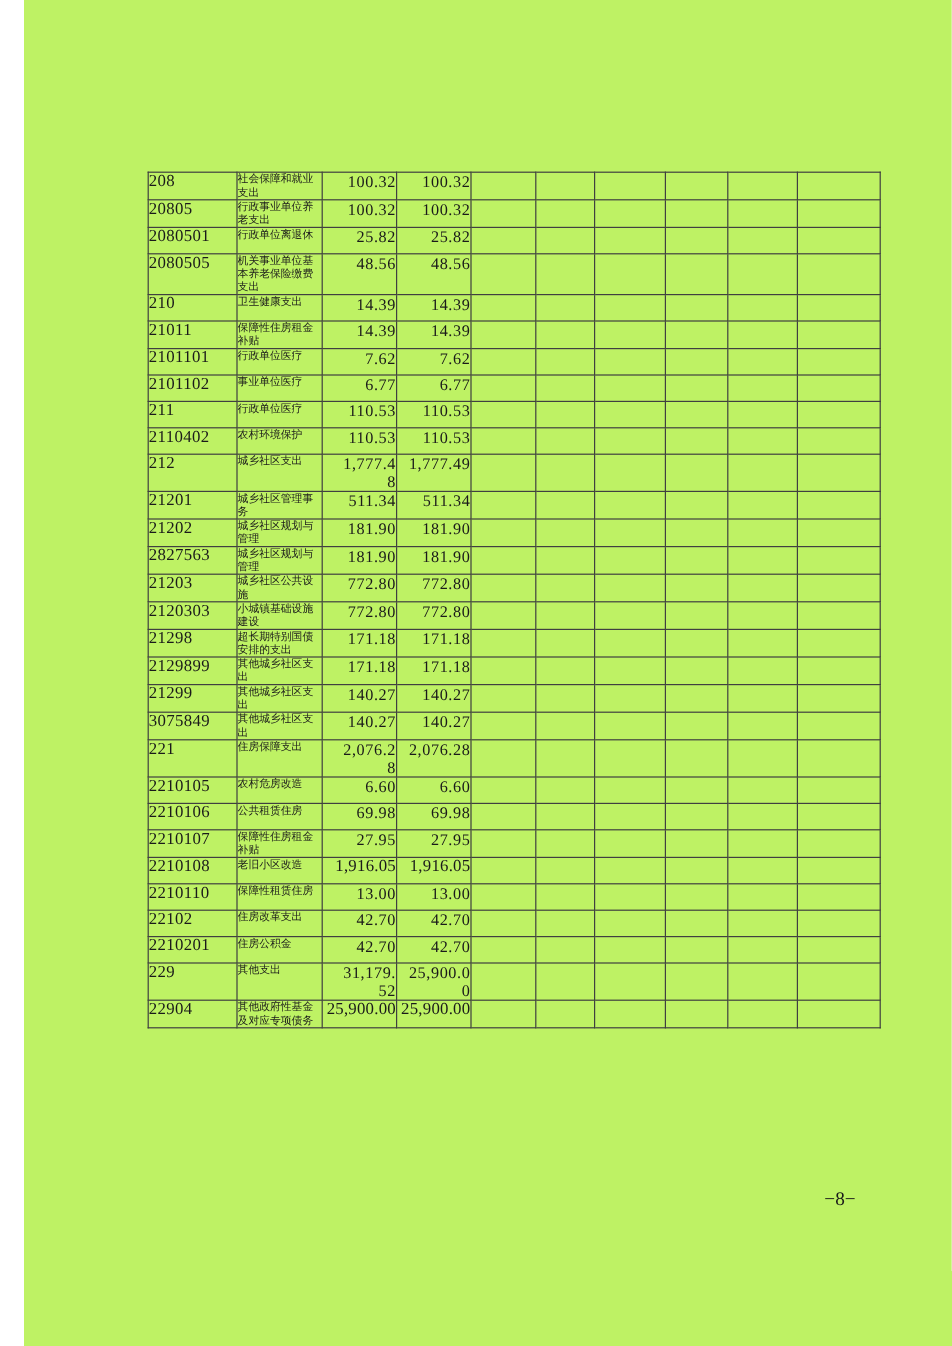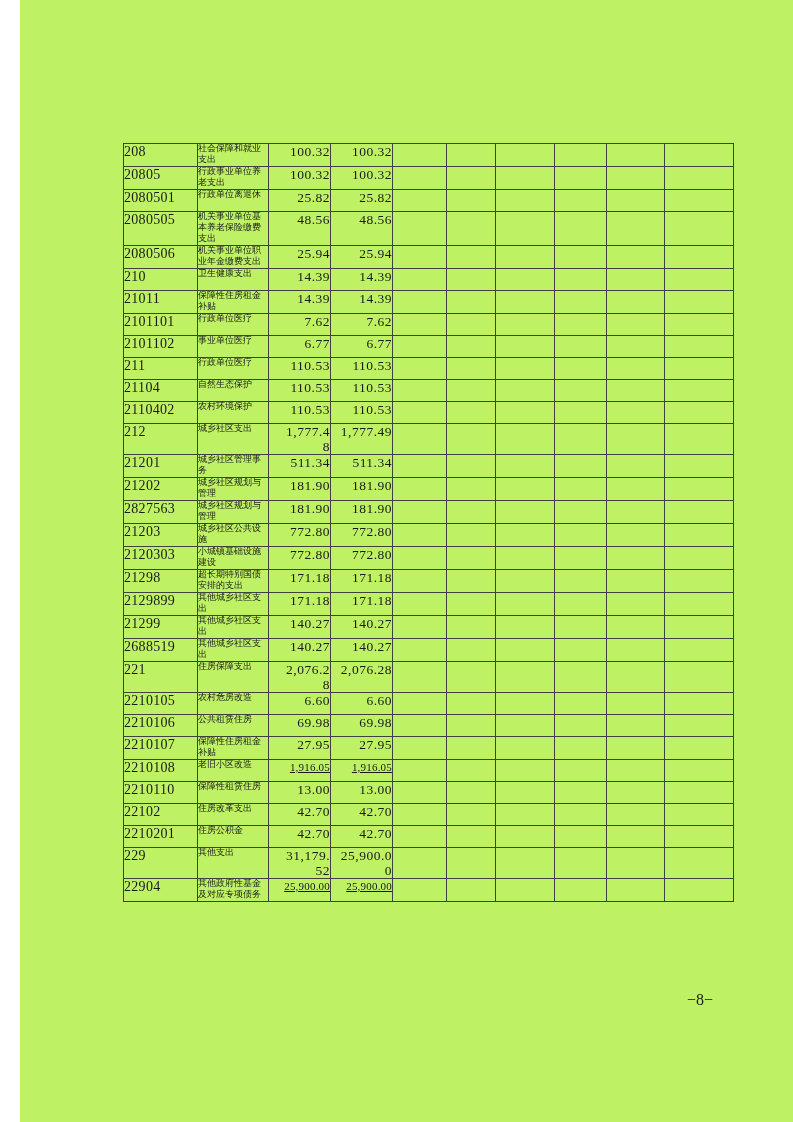--- a/index.html
+++ b/index.html
@@ -40,41 +40,40 @@
     color: #1a1a1a;
   }
   td.code {
     font-family: "Liberation Serif", serif;
     font-size: 14px;
     line-height: 16px;
     padding: 2px 1px 1px 2px;
     letter-spacing: 0.3px;
   }
   td.name {
-    font-family: Liberation Mono, monospace;
+    font-family: Liberation Serif, serif;
     font-size: 9px;
     line-height: 11px;
     padding: 2px 2px 1px 2px;
     word-break: break-all;
   }
   td.val {
     font-family: "Liberation Serif", serif;
     font-size: 13.5px;
     line-height: 15px;
     text-align: right;
     vertical-align: middle;
     padding: 1px 2px 1px 1px;
     white-space: pre-line;
     word-break: break-all;
     letter-spacing: 0.5px;
   }
   tr.compact td.val {
-    font-size: 11px;
+    font-size: 14px;
     letter-spacing: 0.2px;
-    text-decoration: underline;
   }
   .pagenum {
     position: absolute;
     left: 640px;
     top: 991px;
     width: 80px;
     text-align: center;
     font-family: "Liberation Serif", serif;
     font-size: 16px;
     color: #1a1a1a;
@@ -141,32 +140,20 @@
           <td class="val">48.56</td>
           <td class="val">48.56</td>
           <td></td>
           <td></td>
           <td></td>
           <td></td>
           <td></td>
           <td></td>
         </tr>
         <tr>
-          <td class="code">2080506</td>
-          <td class="name">机关事业单位职业年金缴费支出</td>
-          <td class="val">25.94</td>
-          <td class="val">25.94</td>
-          <td></td>
-          <td></td>
-          <td></td>
-          <td></td>
-          <td></td>
-          <td></td>
-        </tr>
-        <tr>
           <td class="code">210</td>
           <td class="name">卫生健康支出</td>
           <td class="val">14.39</td>
           <td class="val">14.39</td>
           <td></td>
           <td></td>
           <td></td>
           <td></td>
           <td></td>
           <td></td>
@@ -203,32 +190,20 @@
           <td></td>
           <td></td>
           <td></td>
           <td></td>
           <td></td>
           <td></td>
         </tr>
         <tr>
           <td class="code">211</td>
           <td class="name">行政单位医疗</td>
-          <td class="val">110.53</td>
-          <td class="val">110.53</td>
-          <td></td>
-          <td></td>
-          <td></td>
-          <td></td>
-          <td></td>
-          <td></td>
-        </tr>
-        <tr>
-          <td class="code">21104</td>
-          <td class="name">自然生态保护</td>
           <td class="val">110.53</td>
           <td class="val">110.53</td>
           <td></td>
           <td></td>
           <td></td>
           <td></td>
           <td></td>
           <td></td>
         </tr>
         <tr>
@@ -346,21 +321,21 @@
           <td class="val">140.27</td>
           <td class="val">140.27</td>
           <td></td>
           <td></td>
           <td></td>
           <td></td>
           <td></td>
           <td></td>
         </tr>
         <tr>
-          <td class="code">2688519</td>
+          <td class="code">3075849</td>
           <td class="name">其他城乡社区支出</td>
           <td class="val">140.27</td>
           <td class="val">140.27</td>
           <td></td>
           <td></td>
           <td></td>
           <td></td>
           <td></td>
           <td></td>
         </tr>

